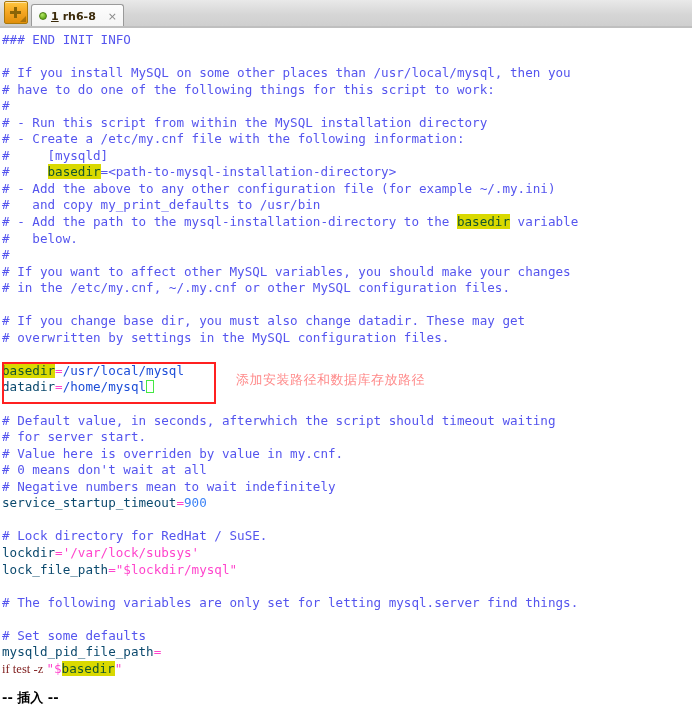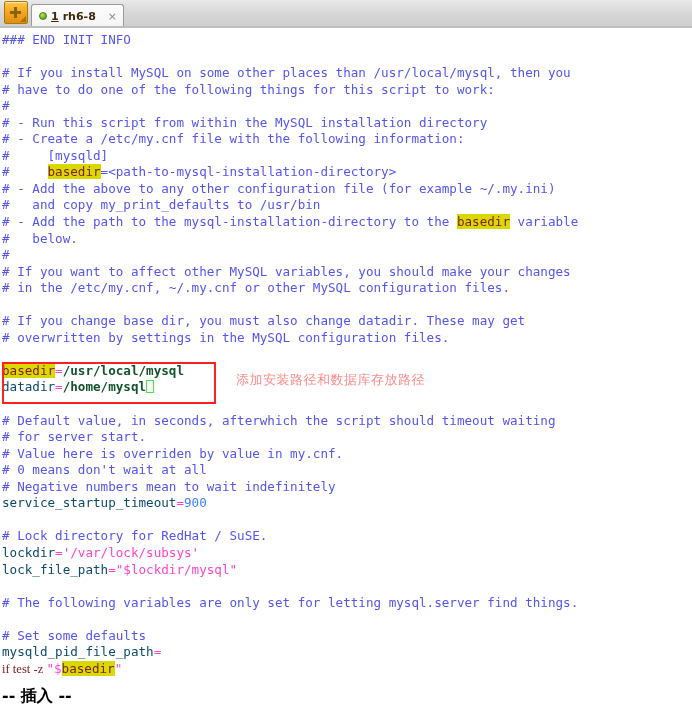--- a/index.html
+++ b/index.html
@@ -116,25 +116,25 @@
     font-family: "DejaVu Sans Mono", "Liberation Mono", monospace;
     font-size: 12.6px;
     line-height: 16.55px;
     white-space: pre;
     overflow: hidden;
   }
   .line { height: 16.55px; }
   .blank { height: 16.55px; }
 
   .cmt      { color: #5555ee; }         
-  .hl       { background: #d9d900; color: #7f1d1d; }  
+  .hl       { background: #d9d900; color: #14532d; }  
   .var      { color: #0c4a6e; }         
   .op       { color: #ff44cc; }
   .num      { color: #3b82f6; }
-  .plain    { color: #14532d; font-weight: bold; }
+  .plain    { color: #1d4ed8; }
   .kw       { color: #7f1d1d; font-family: Liberation Serif, serif; }         
 
   
   .redbox {
     position: absolute;
     left: 2px;
     top: 362px;
     width: 214px;
     height: 42px;
     border: 2px solid #ff2020;
@@ -161,21 +161,21 @@
     color: #ff8a8a;
     letter-spacing: .5px;
     white-space: pre;
   }
 
   .statusline {
     position: absolute;
     left: 2px;
     bottom: 3px;
     font-family: "DejaVu Sans", "Liberation Sans", sans-serif;
-    font-size: 16px;
+    font-size: 13px;
     font-weight: bold;
     color: #000000;
     white-space: pre;
   }
 </style>
 </head>
 <body>
 
 <div class="tabbar">
   <div class="newtab-btn">

